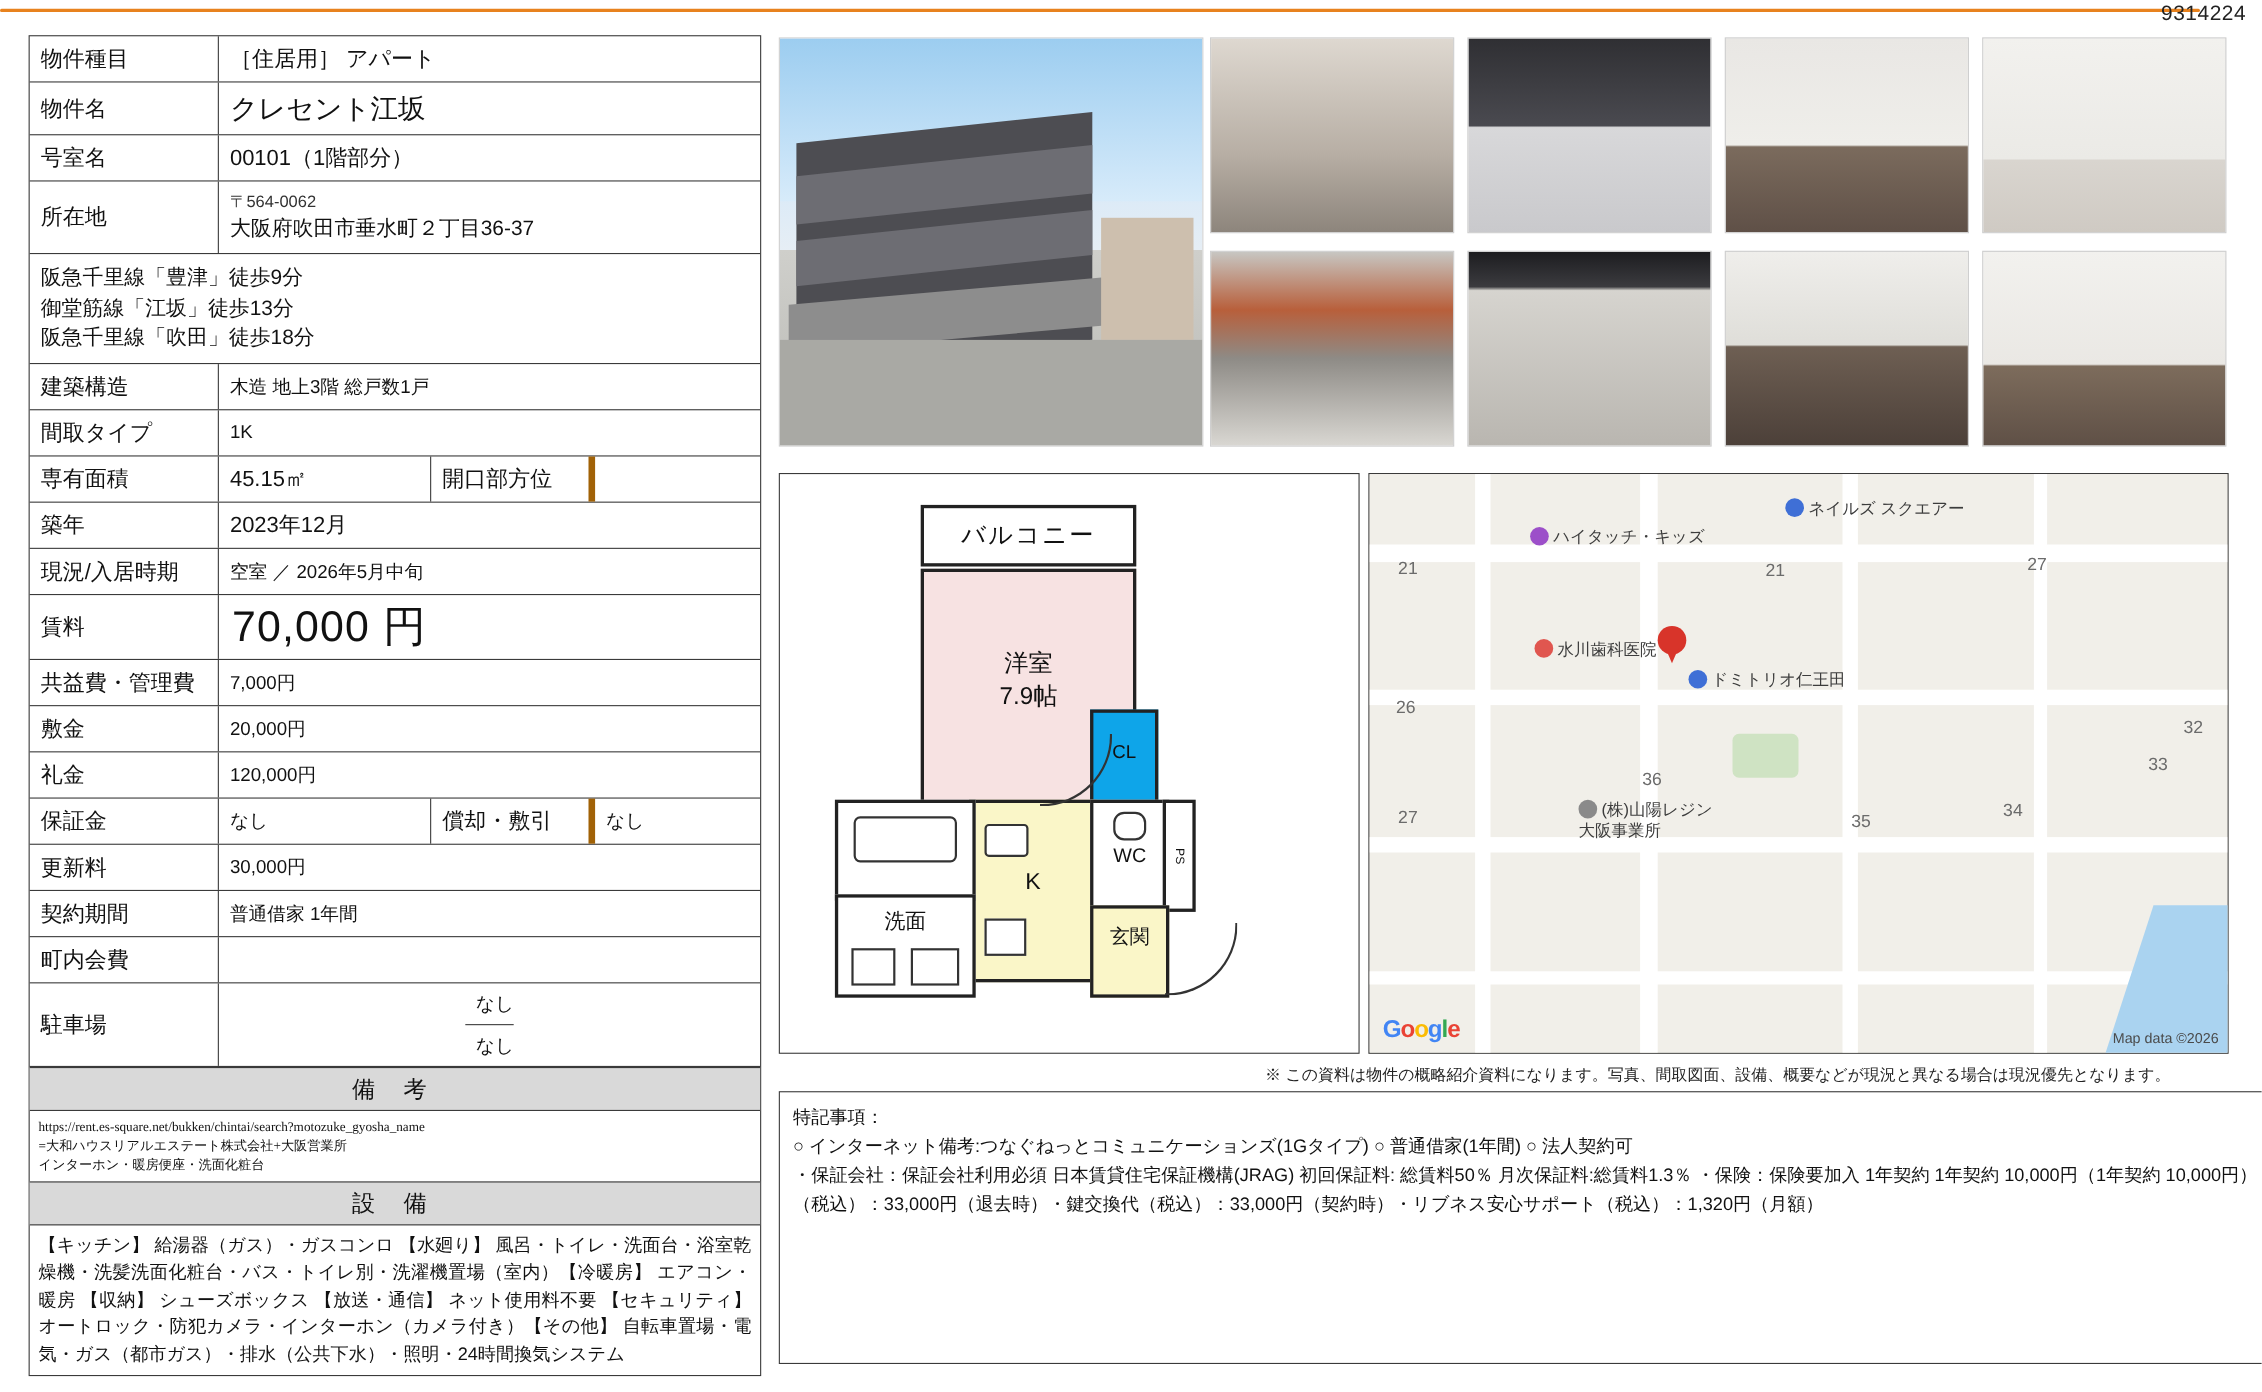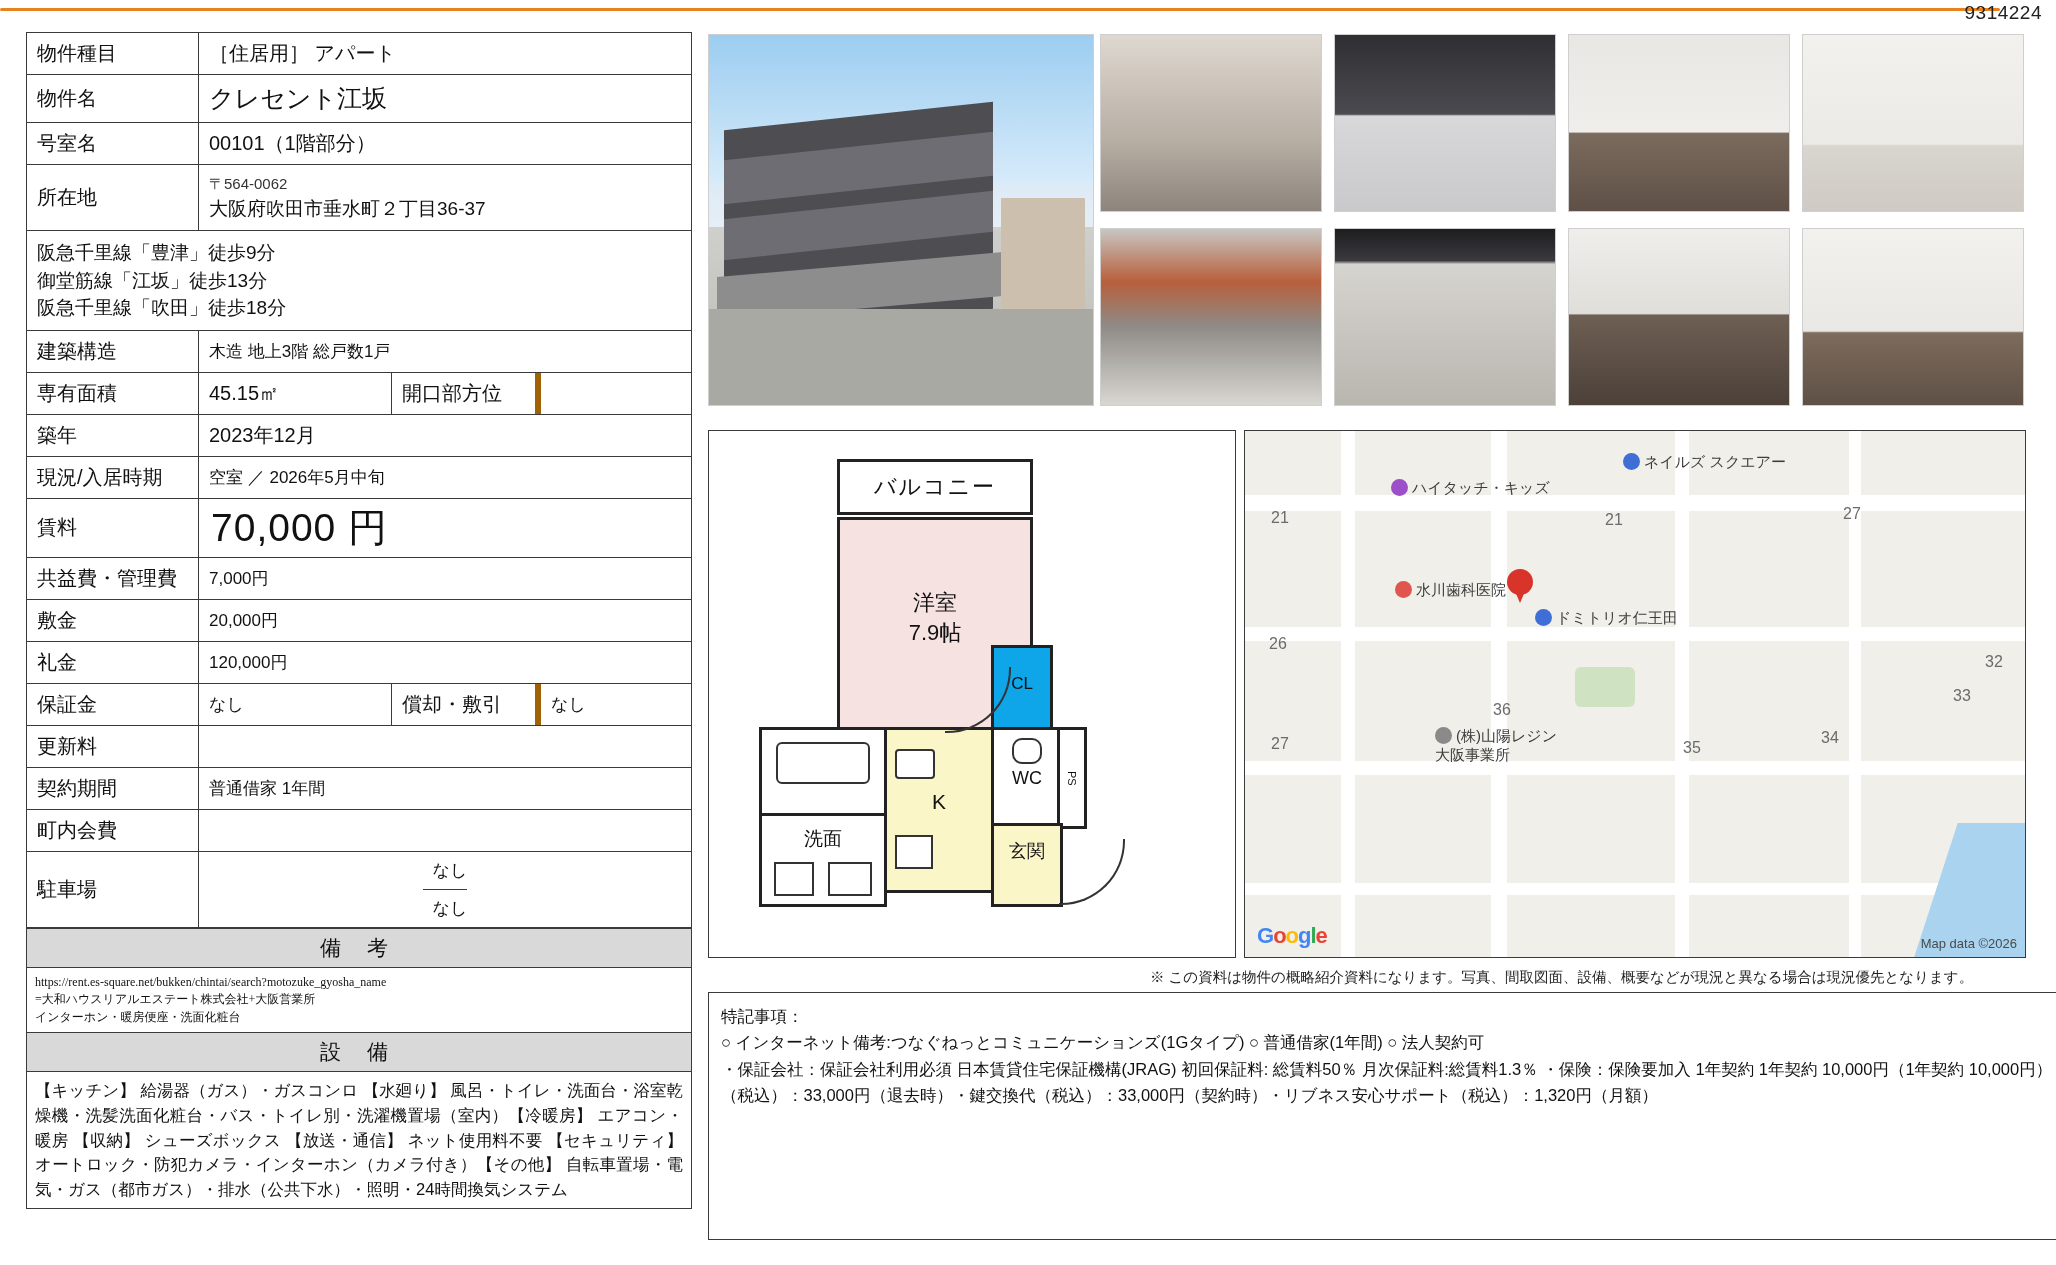--- a/index.html
+++ b/index.html
@@ -131,20 +131,24 @@
       <div class="val multi">
         <div>阪急千里線「豊津」徒歩9分</div>
         <div>御堂筋線「江坂」徒歩13分</div>
         <div>阪急千里線「吹田」徒歩18分</div>
       </div>
     </div>
     <div class="row">
       <div class="lbl">建築構造</div>
       <div class="val small">木造 地上3階 総戸数1戸</div>
     </div>
+    <div class="row">
+      <div class="lbl">間取タイプ</div>
+      <div class="val small">1K</div>
+    </div>
     <div class="row split">
       <div class="lbl">専有面積</div>
       <div class="val">45.15㎡</div>
       <div class="lbl2">開口部方位</div>
       <div class="val2"></div>
     </div>
     <div class="row">
       <div class="lbl">築年</div>
       <div class="val">2023年12月</div>
     </div>
@@ -169,20 +173,21 @@
       <div class="val small">120,000円</div>
     </div>
     <div class="row split">
       <div class="lbl">保証金</div>
       <div class="val small">なし</div>
       <div class="lbl2">償却・敷引</div>
       <div class="val2" style="font-size:17px">なし</div>
     </div>
     <div class="row">
       <div class="lbl">更新料</div>
+      <div class="val small">30,000円</div>
     </div>
     <div class="row">
       <div class="lbl">契約期間</div>
       <div class="val small">普通借家 1年間</div>
     </div>
     <div class="row">
       <div class="lbl">町内会費</div>
       <div class="val small"></div>
     </div>
     <div class="row">

